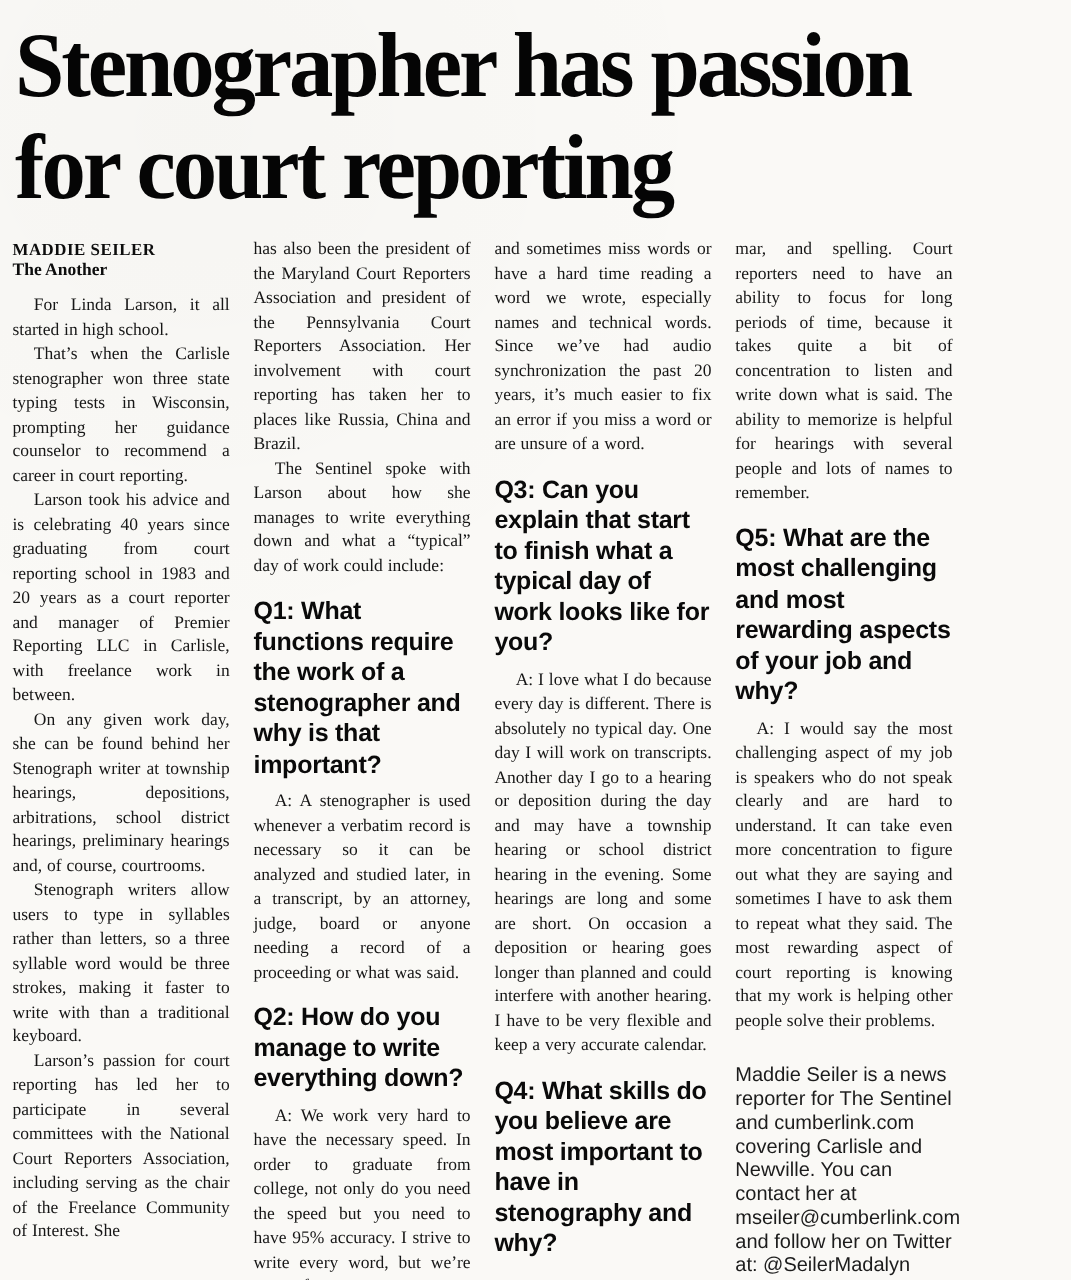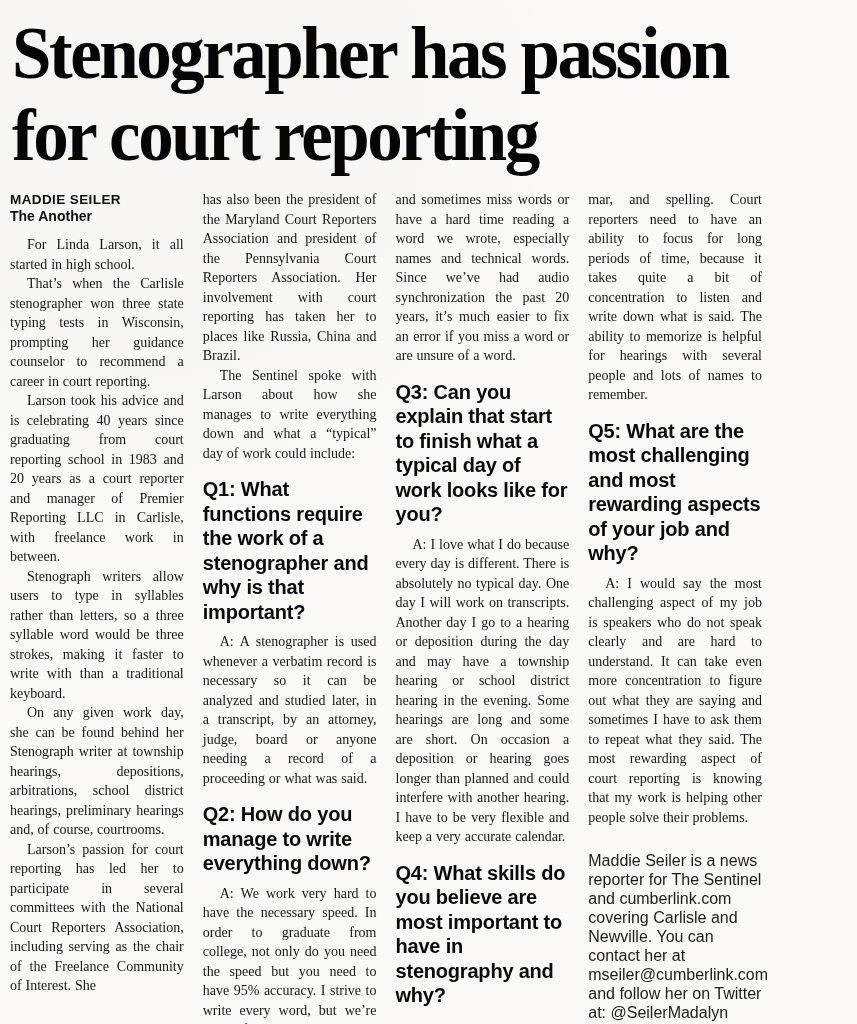--- a/index.html
+++ b/index.html
@@ -31,21 +31,21 @@
     transform: scaleY(1.04);
     transform-origin: top left;
   }
   .columns {
     display: flex;
     gap: 19px;
     align-items: flex-start;
   }
   .col { flex: 1 1 0; min-width: 0; }
   .byline {
-    font-family: Liberation Sans, sans-serif;
+    font-family: Liberation Serif, serif;
     font-weight: 700;
     margin: 2px 0 10px 0;
     color: #0d0d0d;
   }
   .byline-author { font-size: 13.5px; line-height: 16px; letter-spacing: 0.4px; }
   .byline-pub    { font-size: 14px;   line-height: 17px; }
   p.para {
     margin: 0;
     font-size: 14px;
     line-height: 19.5px;
@@ -83,22 +83,22 @@
   <h1 class="headline">Stenographer has passion for court reporting</h1>
   <div class="columns" id="columns">
       <div class="col">
         <div class="byline">
           <div class="byline-author">MADDIE SEILER</div>
           <div class="byline-pub">The Another</div>
         </div>
         <p class="para">For Linda Larson, it all started in high school.</p>
         <p class="para">That’s when the Carlisle stenographer won three state typing tests in Wisconsin, prompting her guidance counselor to recommend a career in court reporting.</p>
         <p class="para">Larson took his advice and is celebrating 40 years since graduating from court reporting school in 1983 and 20 years as a court reporter and manager of Premier Reporting LLC in Carlisle, with freelance work in between.</p>
+        <p class="para">On any given work day, she can be found behind her Stenograph writer at township hearings, depositions, arbitrations, school district hearings, preliminary hearings and, of course, courtrooms.</p>
         <p class="para">Stenograph writers allow users to type in syllables rather than letters, so a three syllable word would be three strokes, making it faster to write with than a traditional keyboard.</p>
-        <p class="para">On any given work day, she can be found behind her Stenograph writer at township hearings, depositions, arbitrations, school district hearings, preliminary hearings and, of course, courtrooms.</p>
         <p class="para">Larson’s passion for court reporting has led her to participate in several committees with the National Court Reporters Association, including serving as the chair of the Freelance Community of Interest. She</p>
       </div>
       <div class="col">
         <p class="para noindent">has also been the president of the Maryland Court Reporters Association and president of the Pennsylvania Court Reporters Association. Her involvement with court reporting has taken her to places like Russia, China and Brazil.</p>
         <p class="para">The Sentinel spoke with Larson about how she manages to write everything down and what a “typical” day of work could include:</p>
         <h2 class="qhead">Q1: What functions require the work of a stenographer and why is that important?</h2>
         <p class="para">A: A stenographer is used whenever a verbatim record is necessary so it can be analyzed and studied later, in a transcript, by an attorney, judge, board or anyone needing a record of a proceeding or what was said.</p>
         <h2 class="qhead">Q2: How do you manage to write everything down?</h2>
         <p class="para">A: We work very hard to have the necessary speed. In order to graduate from college, not only do you need the speed but you need to have 95% accuracy. I strive to write every word, but we’re not perfect</p>
       </div>

